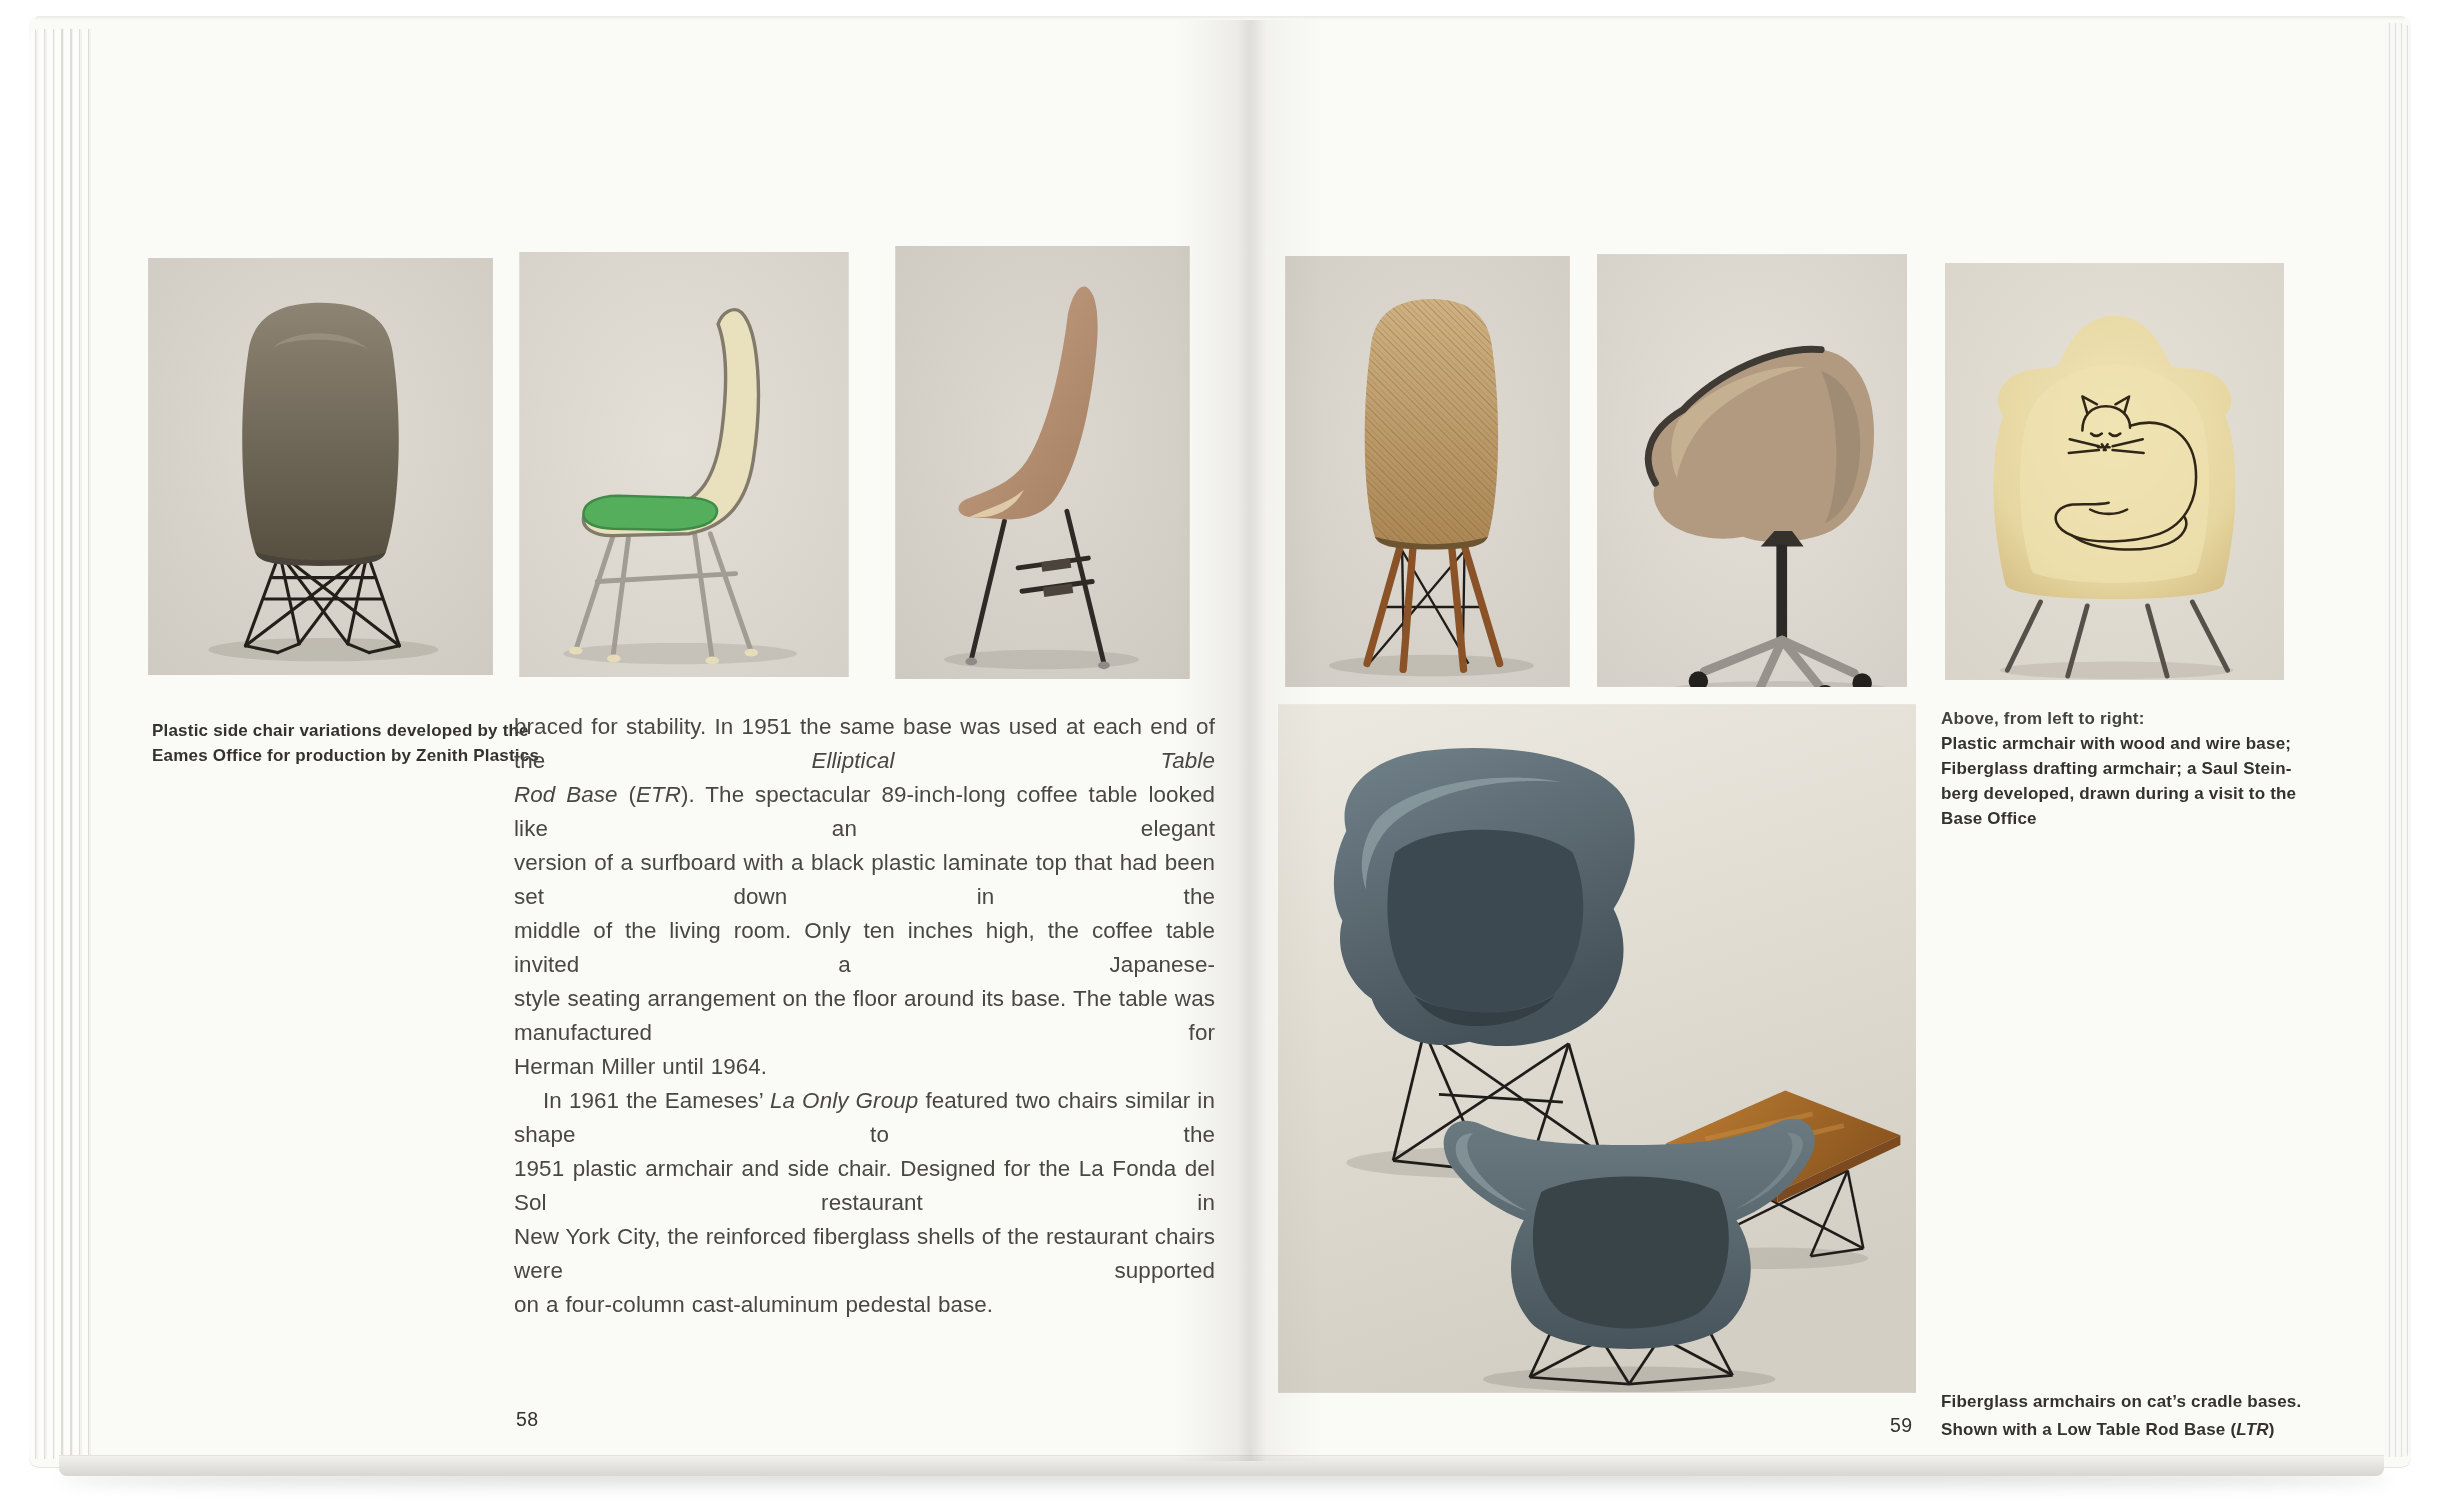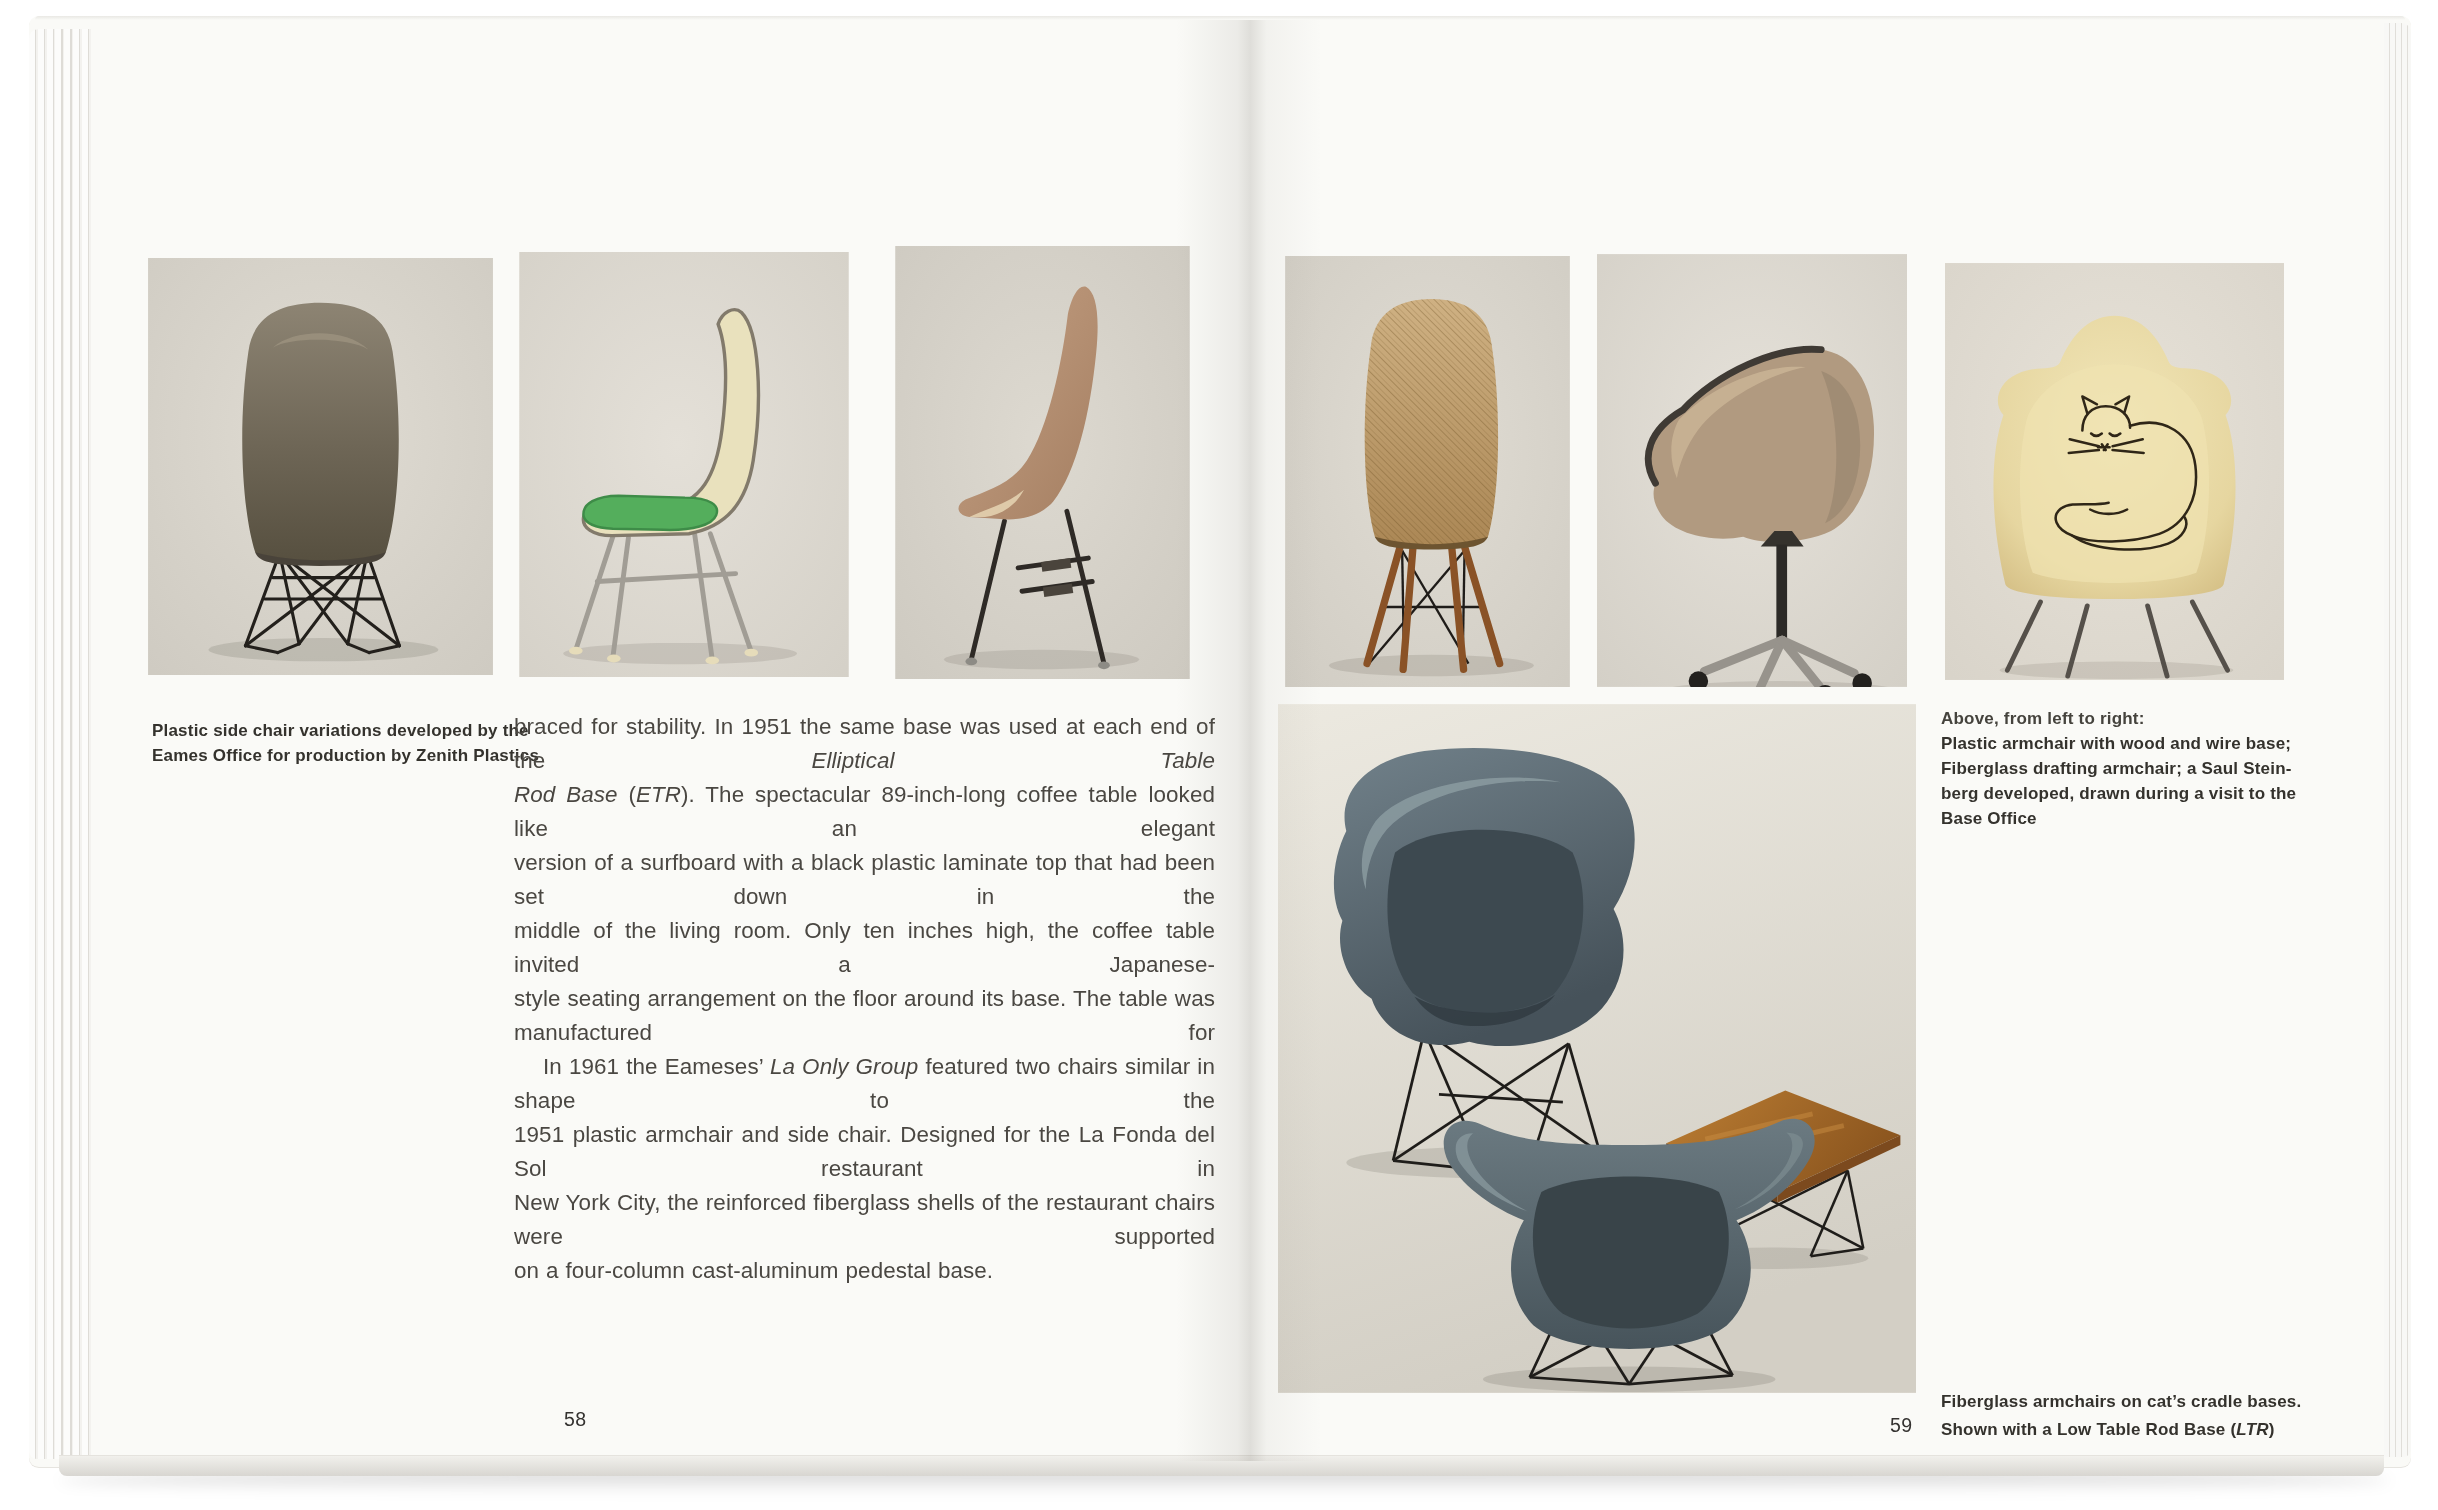--- a/index.html
+++ b/index.html
@@ -143,27 +143,28 @@
       <div class="tline">Plastic side chair variations developed by the</div>
       <div class="tline">Eames Office for production by Zenith Plastics</div>
     </div>
 
   <div class="bodytext">
       <div class="tline just">braced for stability. In 1951 the same base was used at each end of the <i>Elliptical Table</i></div>
       <div class="tline just"><i>Rod Base</i> (<i>ETR</i>). The spectacular 89-inch-long coffee table looked like an elegant</div>
       <div class="tline just">version of a surfboard with a black plastic laminate top that had been set down in the</div>
       <div class="tline just">middle of the living room. Only ten inches high, the coffee table invited a Japanese-</div>
       <div class="tline just">style seating arrangement on the floor around its base. The table was manufactured for</div>
+      <div class="tline">Herman Miller until 1964.</div>
       <div class="tline just ind">In 1961 the Eameses’ <i>La Only Group</i> featured two chairs similar in shape to the</div>
       <div class="tline just">1951 plastic armchair and side chair. Designed for the La Fonda del Sol restaurant in</div>
       <div class="tline just">New York City, the reinforced fiberglass shells of the restaurant chairs were supported</div>
       <div class="tline">on a four-column cast-aluminum pedestal base.</div>
     </div>
 
-  <div class="pagenum" style="left:516px;top:1408px;margin-left:48px;">58</div>
+  <div class="pagenum" style="left:516px;top:1408px;">58</div>
 
   <div class="photo" style="left:1285px;top:256px;width:285px;height:431px;">
     <svg viewBox="0 0 292 442">
       <defs>
         <radialGradient id="bgD" cx="50%" cy="44%" r="78%">
           <stop offset="0" stop-color="#e0dcd3"></stop>
             <stop offset="1" stop-color="#d0ccc3"></stop>
         </radialGradient>
         <linearGradient id="gD" x1="0" y1="0" x2="0" y2="1">
           <stop offset="0" stop-color="#cfb183"></stop>

